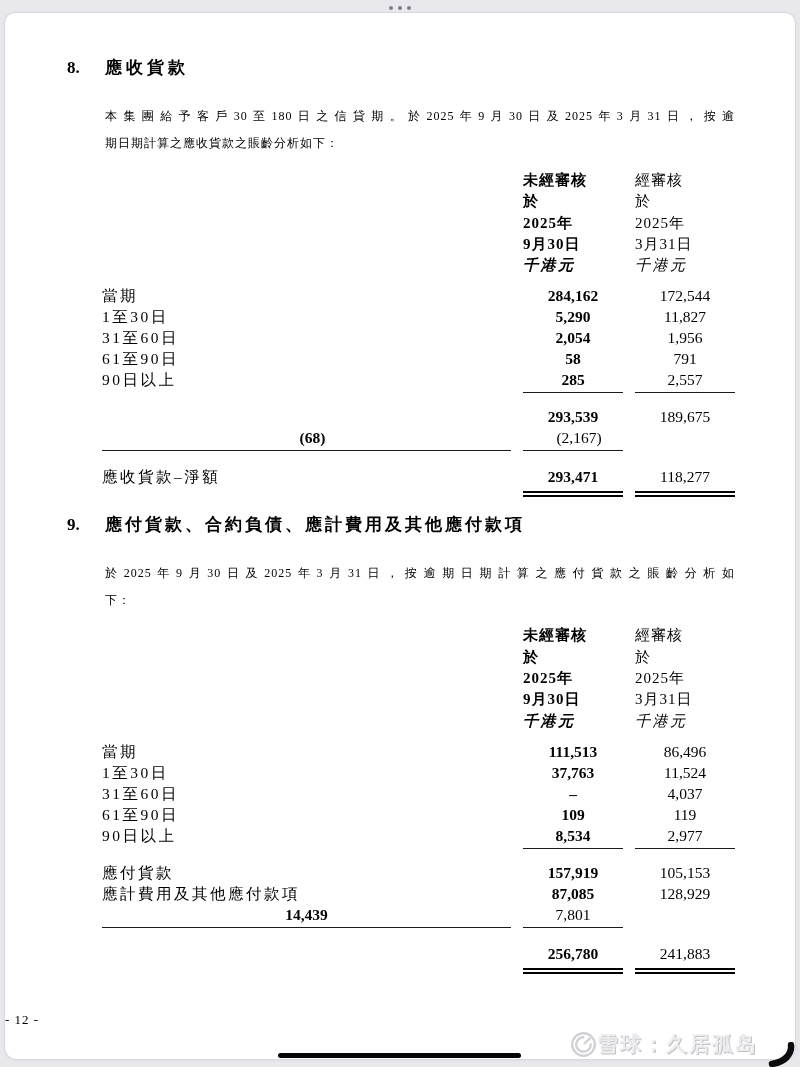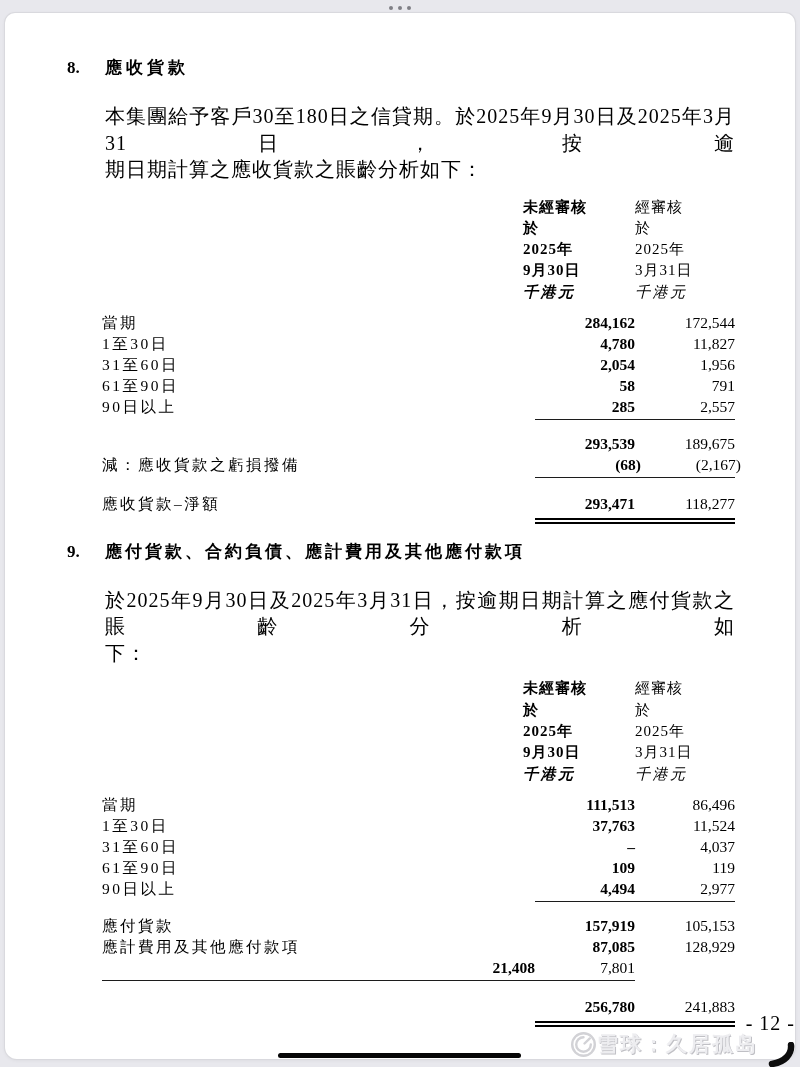--- a/index.html
+++ b/index.html
@@ -26,49 +26,49 @@
     box-shadow: 0 0 0 1px #d9d9de, 0 1px 4px rgba(0,0,0,.07);
     padding: 43px 60px 0 62px;
   }
 
   
   .sec-head { display: flex; font-weight: bold; font-size: 17px; line-height: 23px; }
   .sec-num { width: 38px; flex: 0 0 38px; }
   .sec-title { letter-spacing: 4px; }
 
   
-  .para { margin: 24px 0 0 38px; font-size: 20px; line-height: 26.5px; letter-spacing: 1px; }
+  .para { margin: 24px 0 0 38px; font-size: 12px; line-height: 26.5px; letter-spacing: 1px; }
   .para .line.full { text-align: justify; text-align-last: justify; }
 
   
   .fintable { margin-left: 35px; }
   .thead {
     display: grid; grid-template-columns: 1fr 100px 100px; column-gap: 12px;
     margin-top: 14px; font-size: 15px; line-height: 21.3px;
   }
   .hc { letter-spacing: 1px; }
   .hc1 { grid-column: 2; font-weight: bold; }
   .hc2 { grid-column: 3; }
   .hc div:last-child { font-style: italic; letter-spacing: 2.5px; }
 
   .tbody { margin-top: 9px; font-size: 15.5px; }
-  .trow { display: grid; grid-template-columns: 1fr 100px 100px; line-height: 21px; }
+  .trow { display: grid; grid-template-columns: 1fr 100px 100px; column-gap: 12px; line-height: 21px; }
   .tlabel { letter-spacing: 2.5px; white-space: nowrap; }
-  .v { text-align: right; font-variant-numeric: tabular-nums; }
+  .v { text-align: center; font-variant-numeric: tabular-nums; }
   .v1 { font-weight: bold; }
   .ul  { border-bottom: 1.5px solid #1c1c1c; padding-bottom: 2px; }
   .dul { border-bottom: 6px double #000; padding-bottom: 4px; }
   .gap13 { margin-top: 13px; }
   .gap15 { margin-top: 15px; }
   .paren-shift { display: inline-block; transform: translateX(6px); }
 
   
   .pageno {
     position: absolute; top: 999px; left: 0; right: 0;
-    text-align: right; font-size: 20px; letter-spacing: 1px;
+    text-align: left; font-size: 13px; letter-spacing: 1px;
   }
   .watermark {
     position: absolute; top: 1017px; right: 37px;
     display: flex; align-items: center; gap: 0;
     font-family: "Liberation Sans", sans-serif;
     font-size: 21px; font-weight: bold; letter-spacing: 2px;
     color: #ededf0;
     text-shadow: 1px 1px 0 #c0c0c5, -1px -1px 0 #ffffff;
     white-space: nowrap;
   }
@@ -120,21 +120,21 @@
       </div>
 
       <div class="tbody">
         <div class="trow">
           <span class="tlabel">當期</span>
           <span class="v v1">284,162</span>
           <span class="v">172,544</span>
         </div>
         <div class="trow">
           <span class="tlabel">1至30日</span>
-          <span class="v v1">4,780</span>
+          <span class="v v1">5,290</span>
           <span class="v">11,827</span>
         </div>
         <div class="trow">
           <span class="tlabel">31至60日</span>
           <span class="v v1">2,054</span>
           <span class="v">1,956</span>
         </div>
         <div class="trow">
           <span class="tlabel">61至90日</span>
           <span class="v v1">58</span>
@@ -144,21 +144,20 @@
           <span class="tlabel">90日以上</span>
           <span class="v v1 ul">285</span>
           <span class="v ul">2,557</span>
         </div>
         <div class="trow gap13">
           <span class="tlabel"></span>
           <span class="v v1">293,539</span>
           <span class="v">189,675</span>
         </div>
         <div class="trow">
-          <span class="tlabel">減：應收貨款之虧損撥備</span>
           <span class="v v1 ul"><span class="paren-shift">(68)</span></span>
           <span class="v ul"><span class="paren-shift">(2,167)</span></span>
         </div>
         <div class="trow gap15">
           <span class="tlabel">應收貨款–淨額</span>
           <span class="v v1 dul">293,471</span>
           <span class="v dul">118,277</span>
         </div>
       </div>
     </div>
@@ -207,35 +206,35 @@
           <span class="v v1">–</span>
           <span class="v">4,037</span>
         </div>
         <div class="trow">
           <span class="tlabel">61至90日</span>
           <span class="v v1">109</span>
           <span class="v">119</span>
         </div>
         <div class="trow">
           <span class="tlabel">90日以上</span>
-          <span class="v v1 ul">4,494</span>
+          <span class="v v1 ul">8,534</span>
           <span class="v ul">2,977</span>
         </div>
         <div class="trow gap13">
           <span class="tlabel">應付貨款</span>
           <span class="v v1">157,919</span>
           <span class="v">105,153</span>
         </div>
         <div class="trow">
           <span class="tlabel">應計費用及其他應付款項</span>
           <span class="v v1">87,085</span>
           <span class="v">128,929</span>
         </div>
         <div class="trow">
-          <span class="v v1 ul">21,408</span>
+          <span class="v v1 ul">14,439</span>
           <span class="v ul">7,801</span>
         </div>
         <div class="trow gap15">
           <span class="tlabel"></span>
           <span class="v v1 dul">256,780</span>
           <span class="v dul">241,883</span>
         </div>
       </div>
     </div>
 

